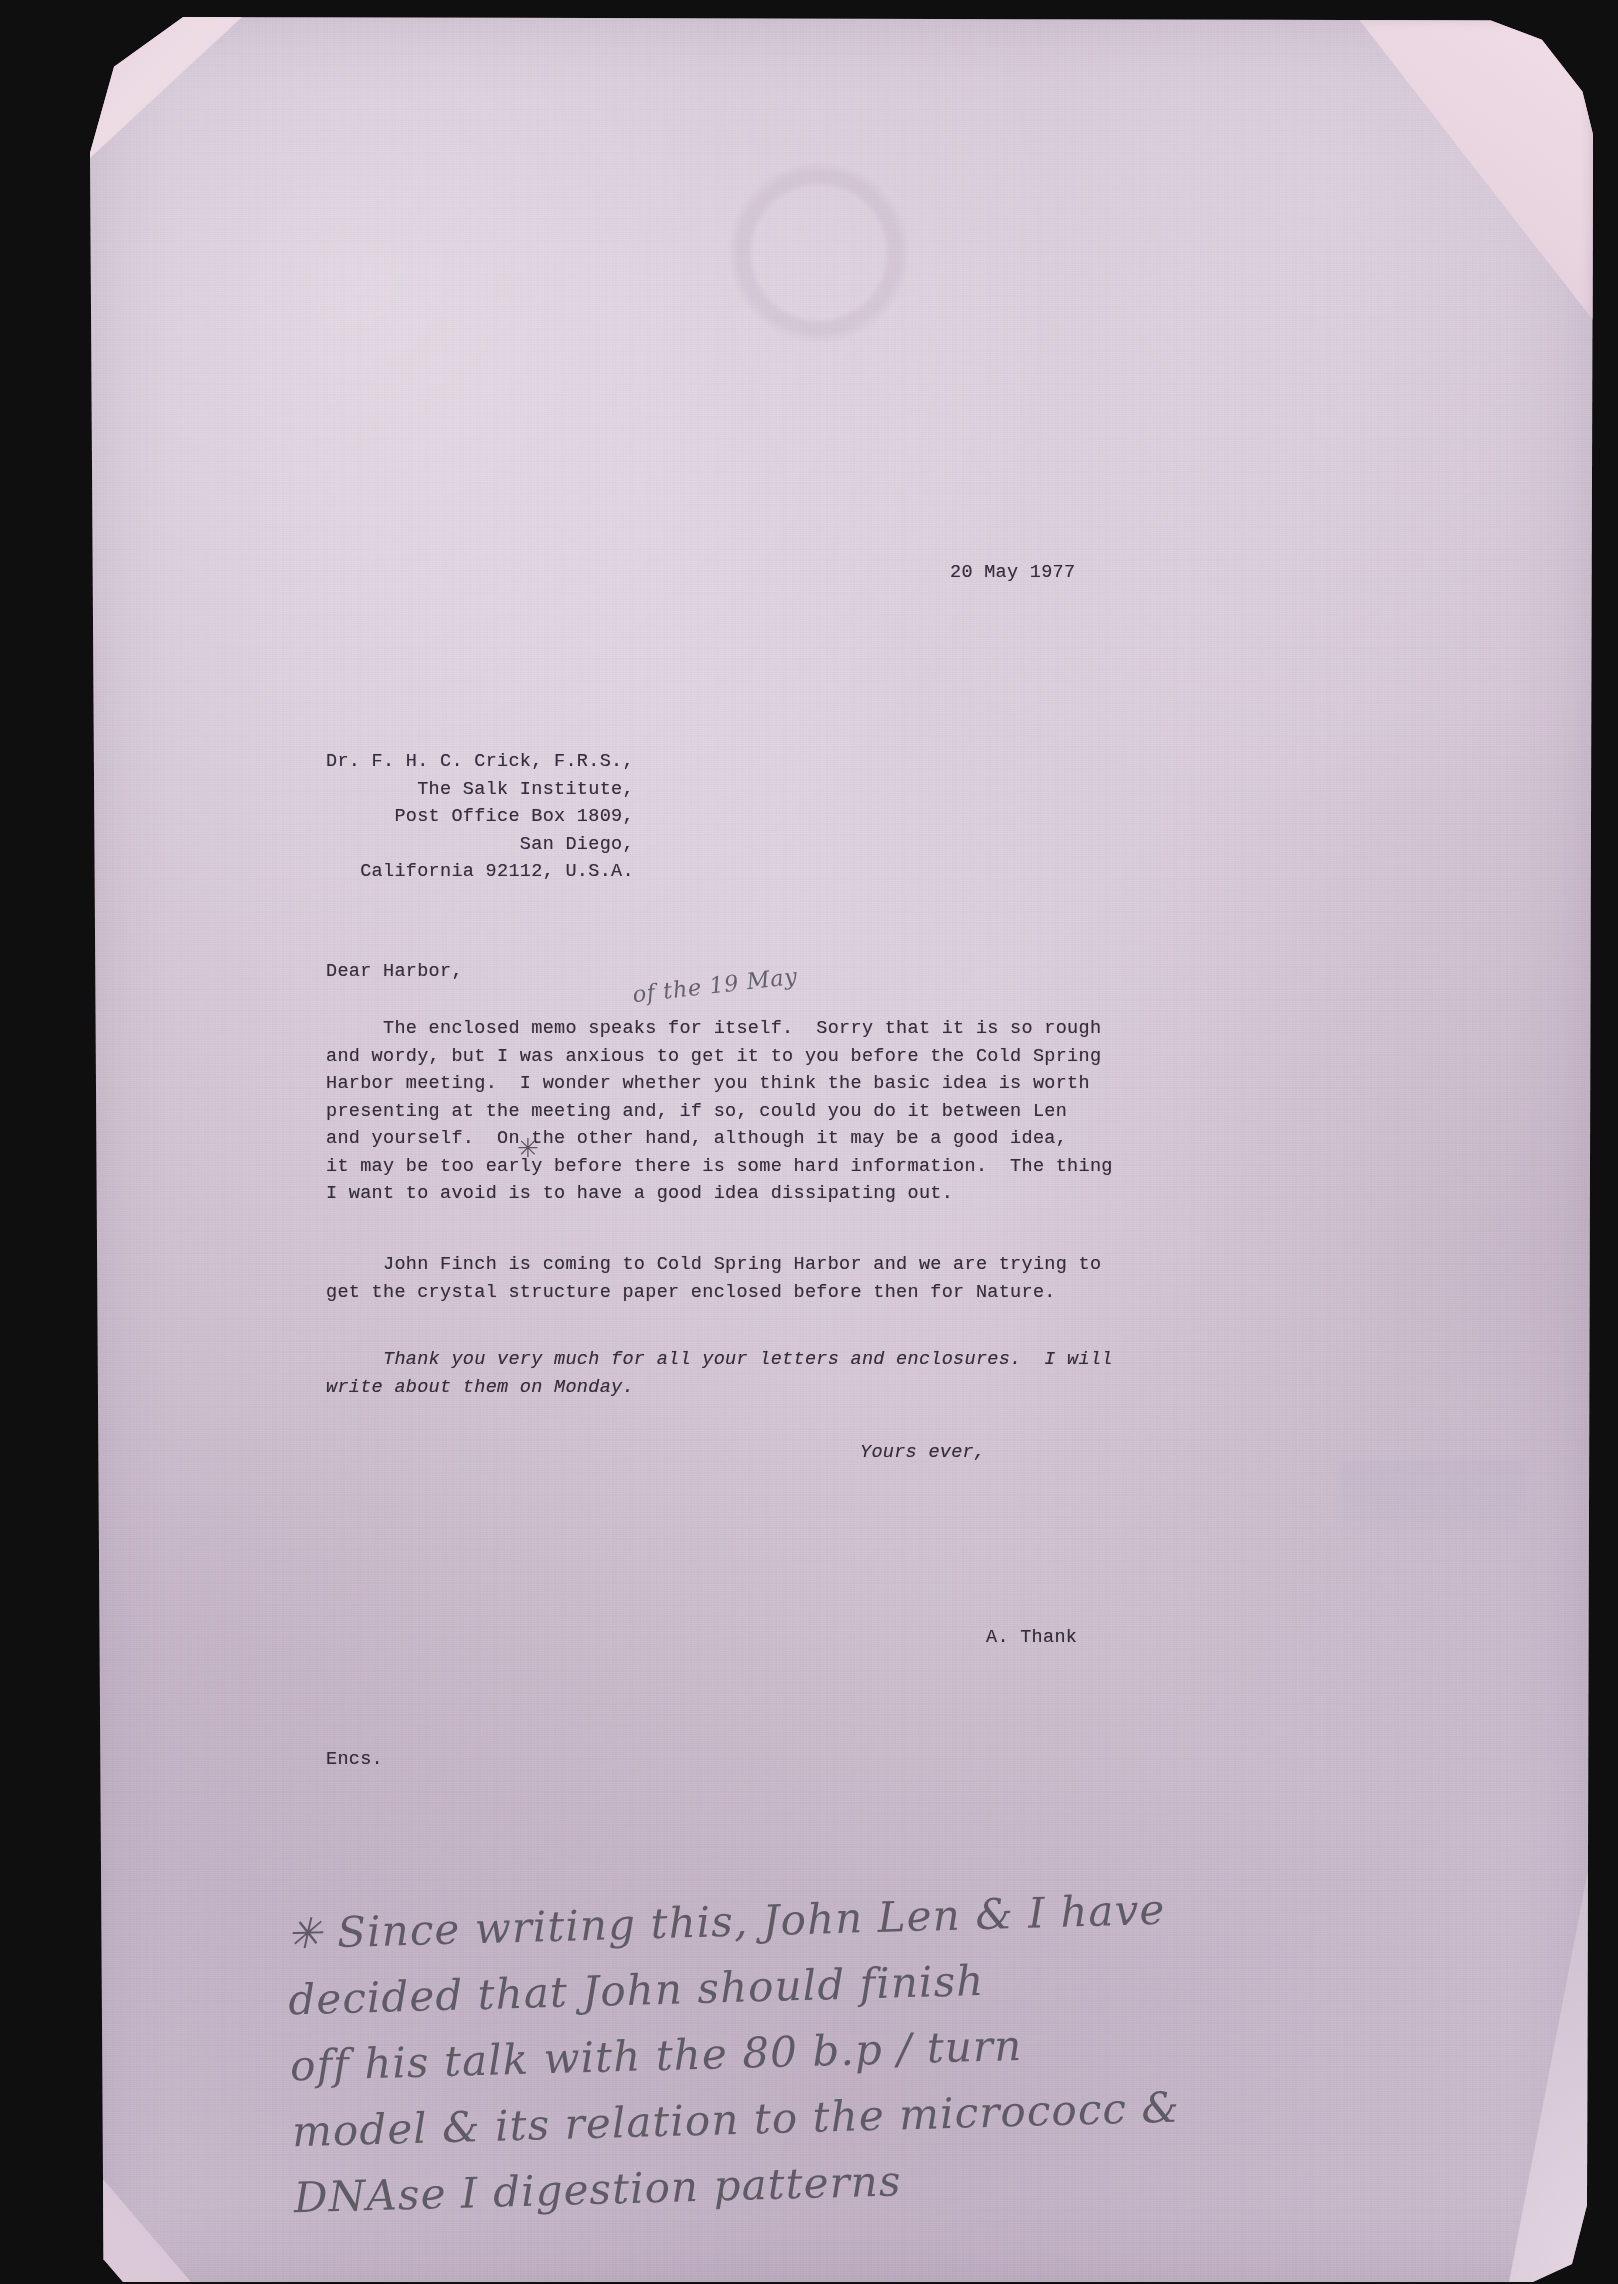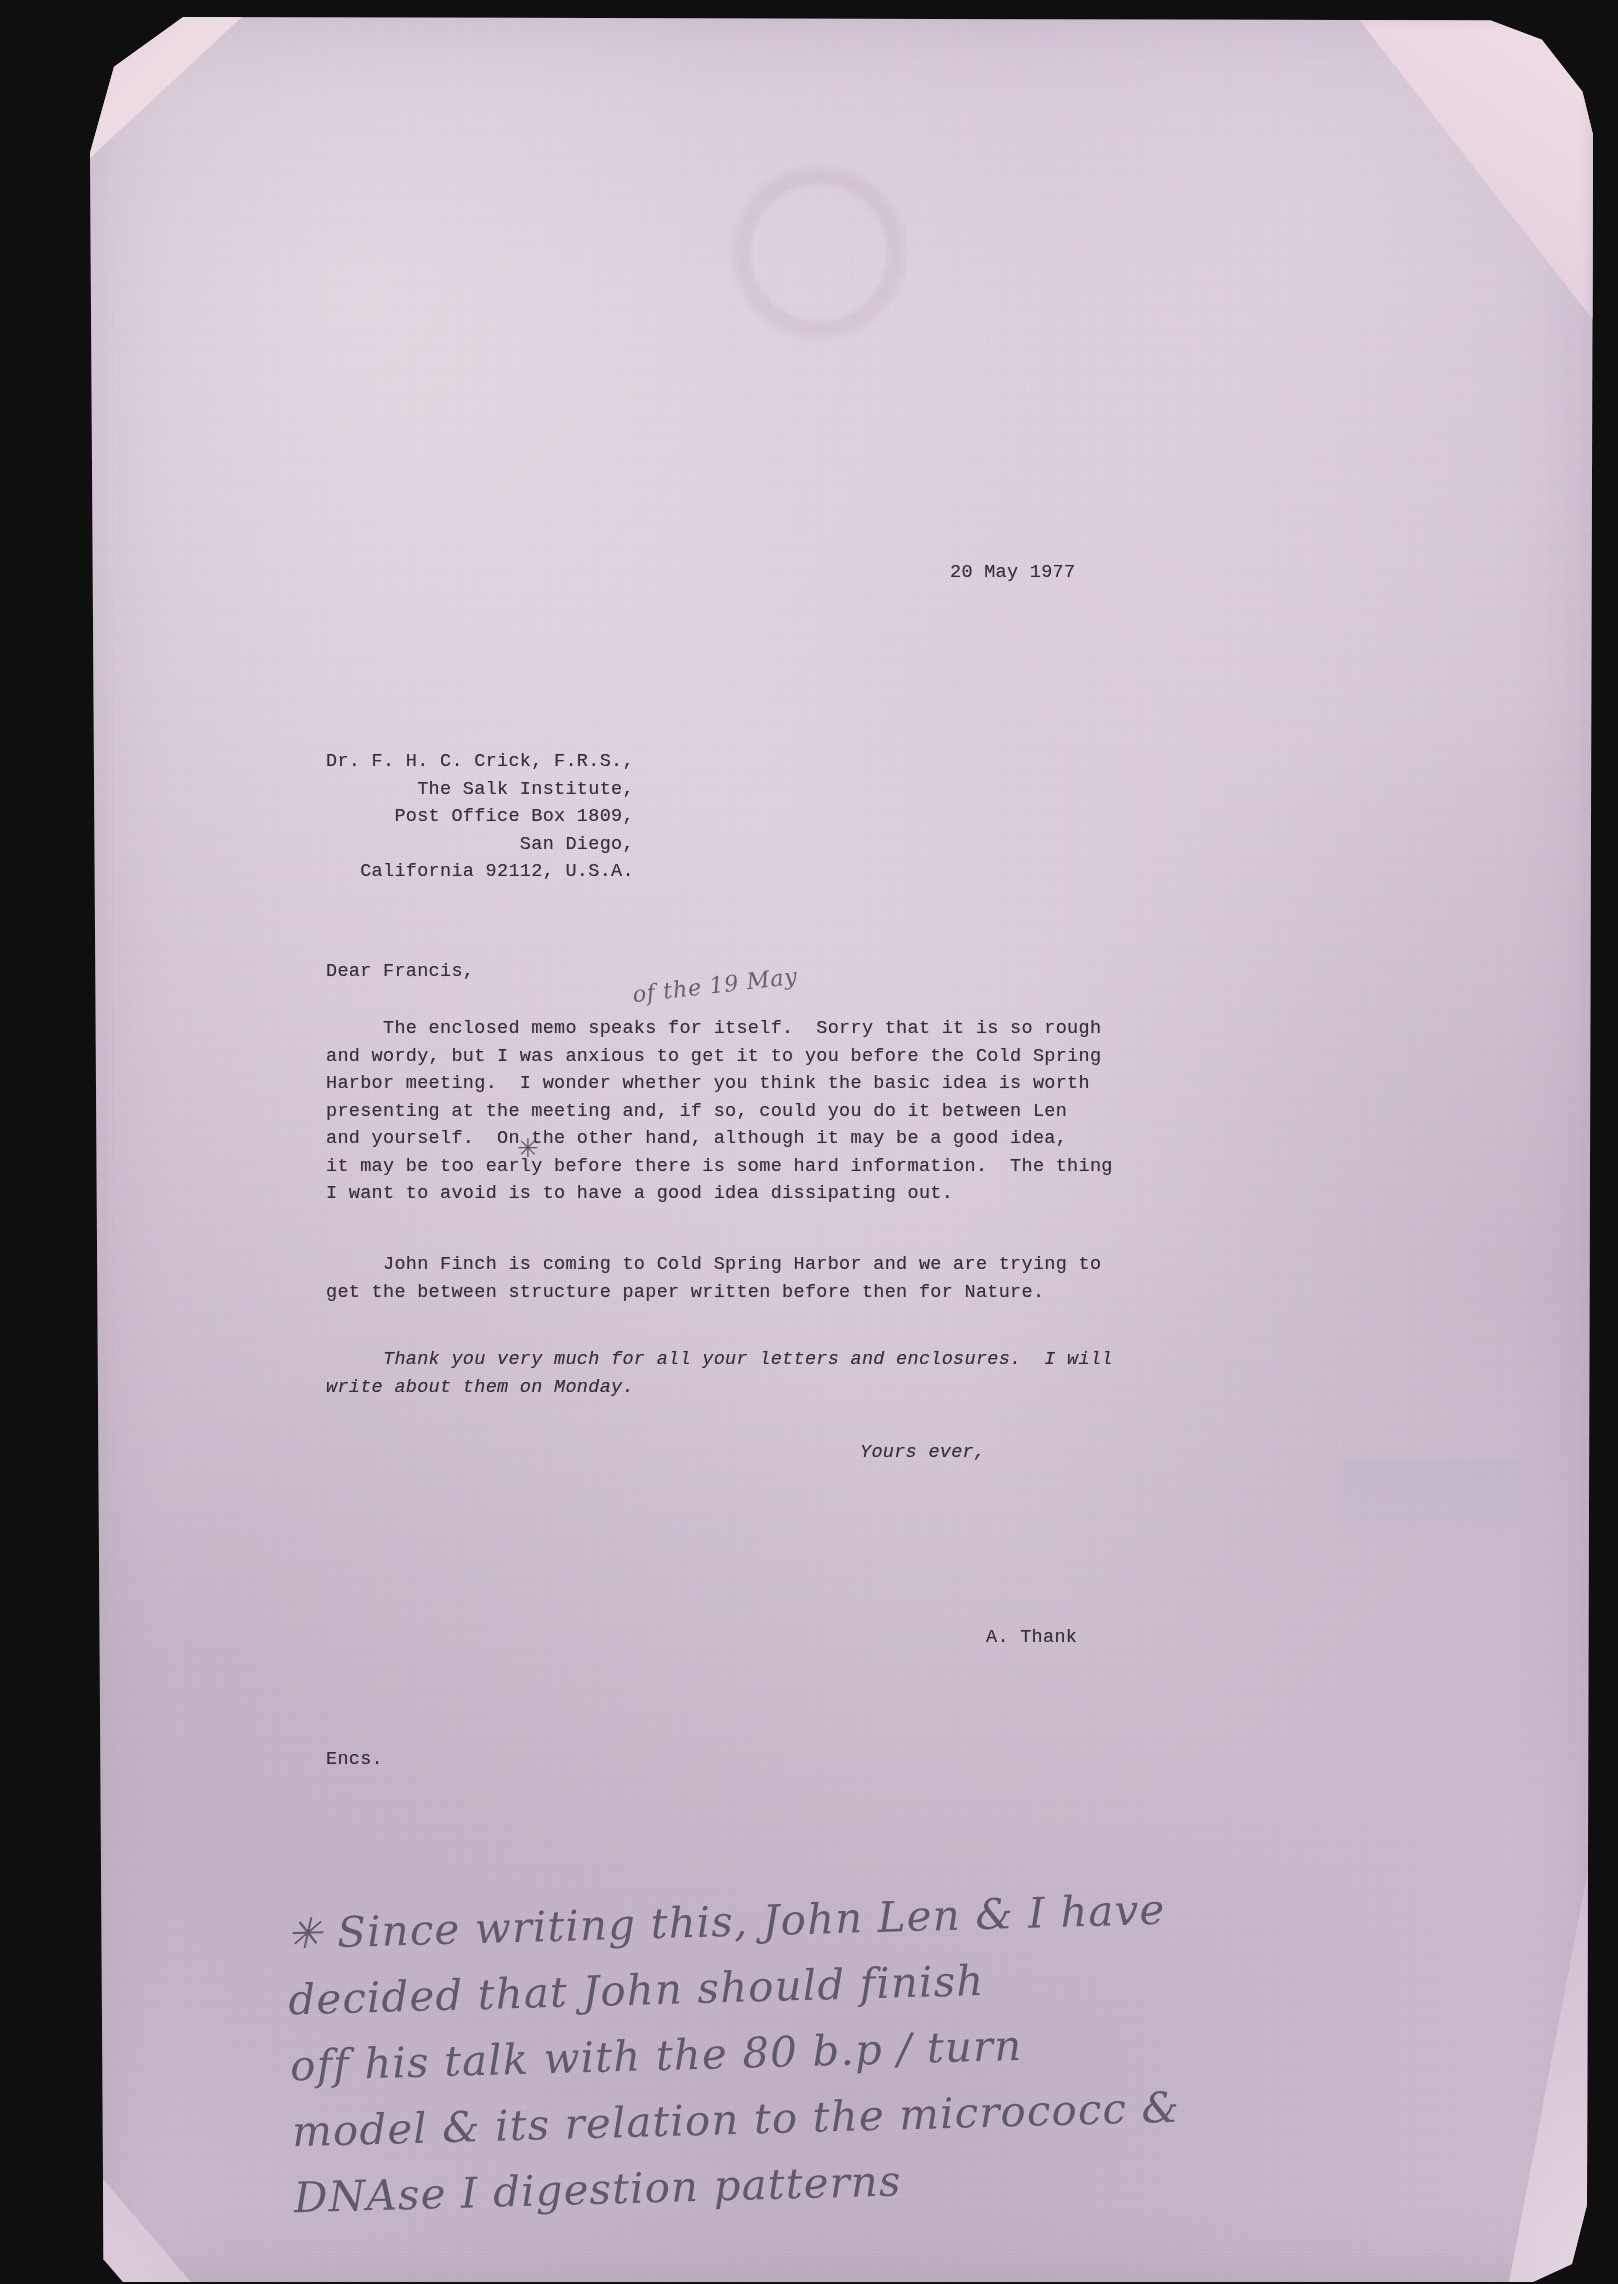--- a/index.html
+++ b/index.html
@@ -194,32 +194,32 @@
   <div class="corner corner-br-lip"></div>
 
   <div class="typed date-line">20 May 1977</div>
 
   <div class="typed address">Dr. F. H. C. Crick, F.R.S.,
 The Salk Institute,
 Post Office Box 1809,
 San Diego,
 California 92112, U.S.A.</div>
 
-  <div class="typed salutation">Dear Francis,</div>
+  <div class="typed salutation">Dear Harbor,</div>
 
   <div class="typed para-1">     The enclosed memo speaks for itself.  Sorry that it is so rough
 and wordy, but I was anxious to get it to you before the Cold Spring
 Harbor meeting.  I wonder whether you think the basic idea is worth
 presenting at the meeting and, if so, could you do it between Len
 and yourself.  On the other hand, although it may be a good idea,
 it may be too early before there is some hard information.  The thing
 I want to avoid is to have a good idea dissipating out.</div>
 
   <div class="typed para-2">     John Finch is coming to Cold Spring Harbor and we are trying to
-get the between structure paper written before then for Nature.</div>
+get the crystal structure paper enclosed before then for Nature.</div>
 
   <div class="typed para-3">     Thank you very much for all your letters and enclosures.  I will
 write about them on Monday.</div>
 
   <div class="typed closing">Yours ever,</div>
 
   <div class="typed signature">A. Thank</div>
 
   <div class="typed encs">Encs.</div>
 

